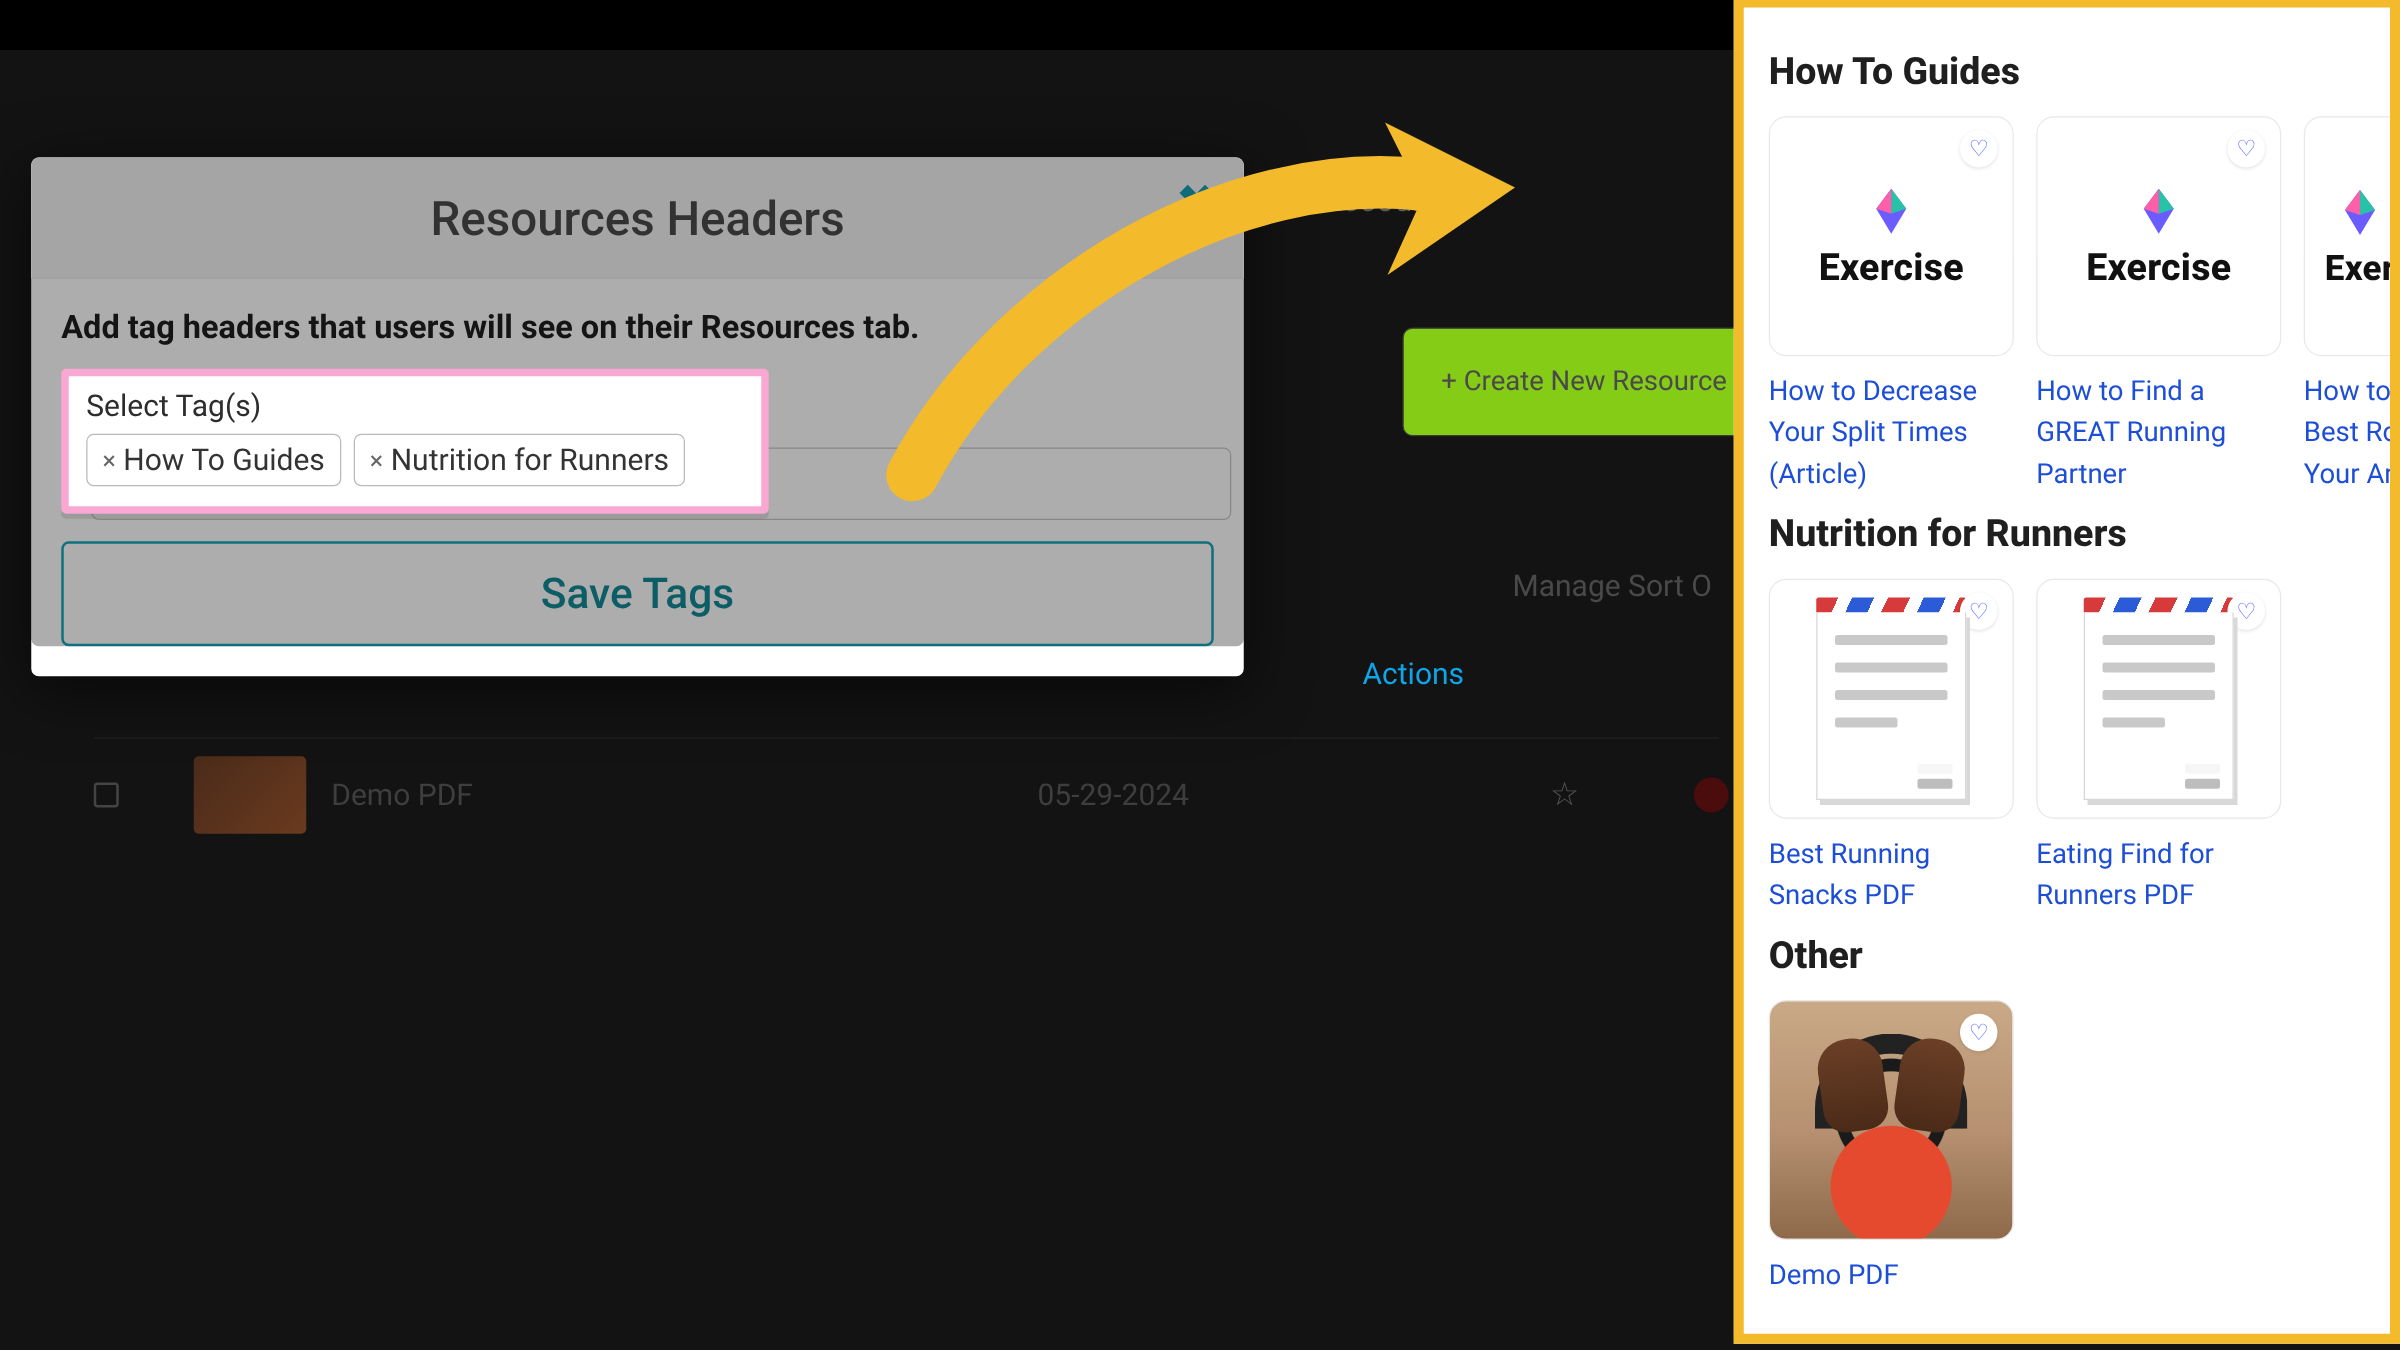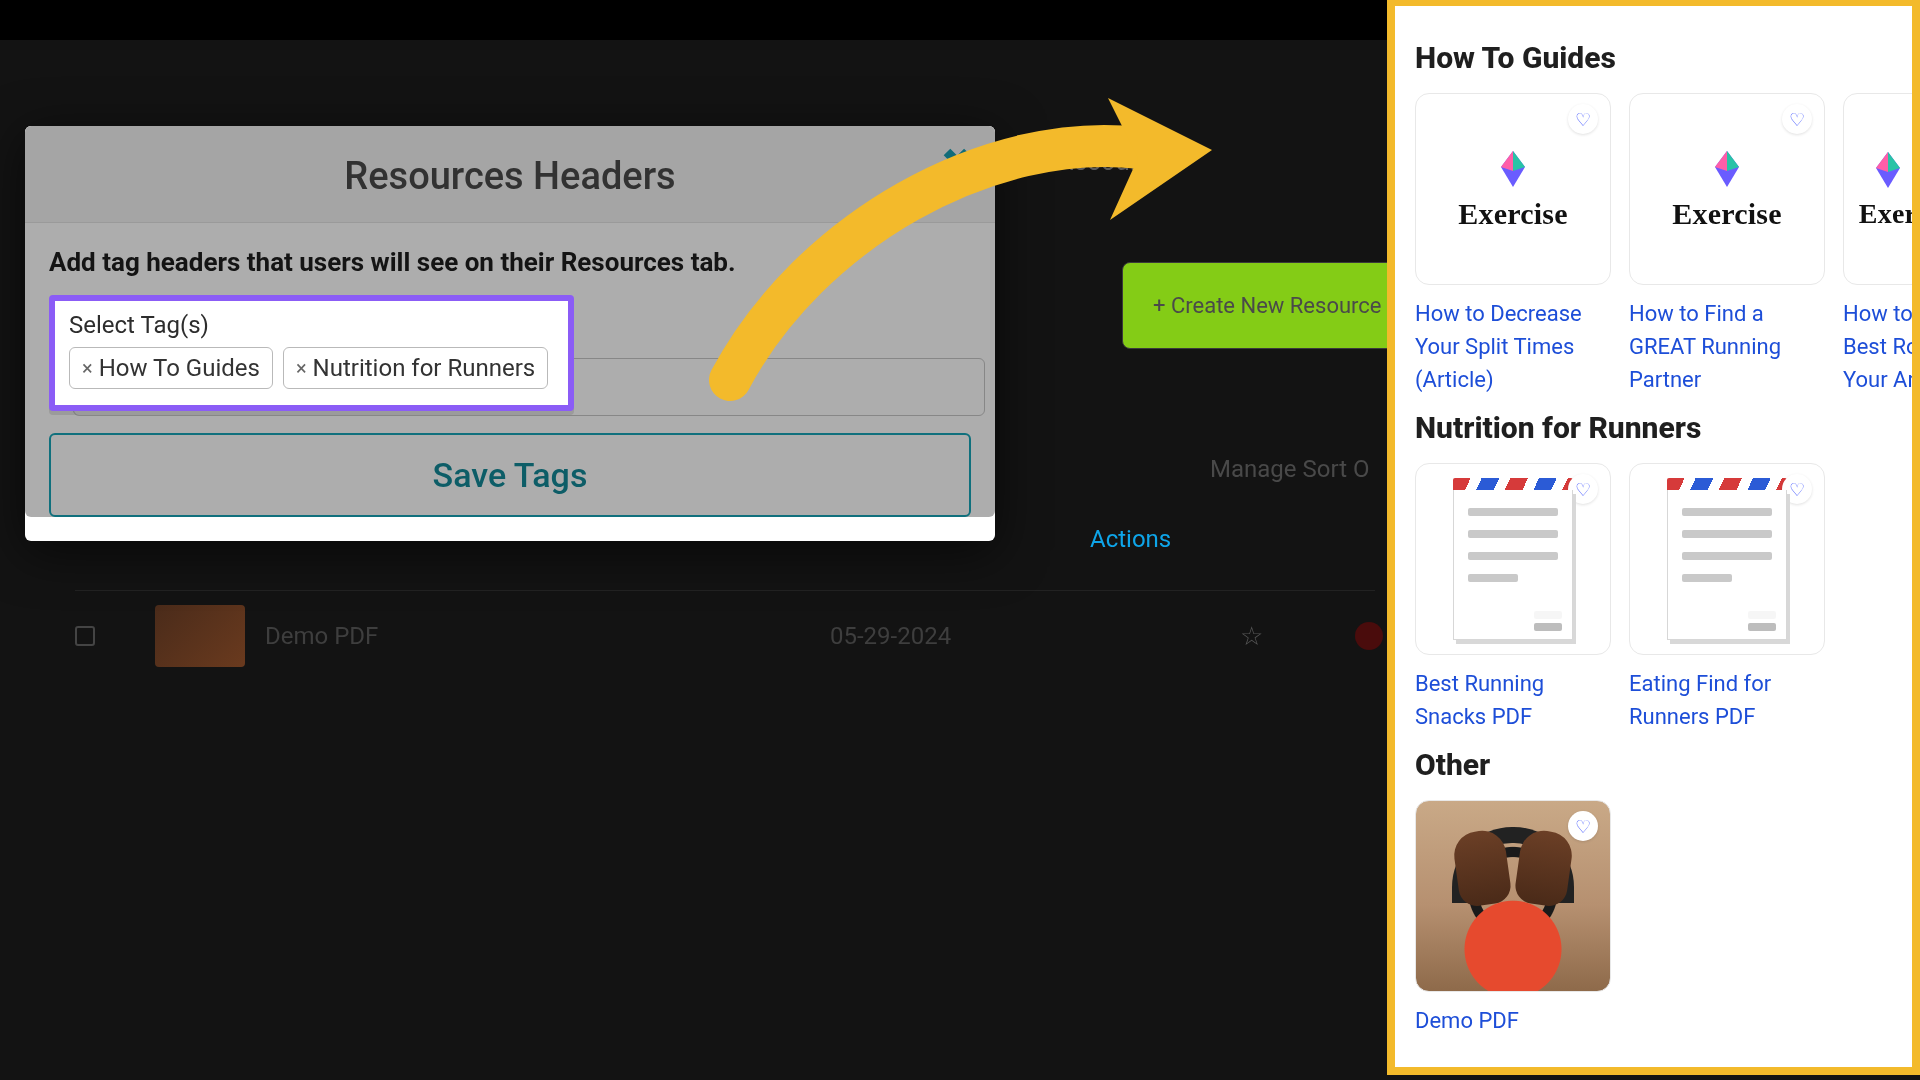--- a/index.html
+++ b/index.html
@@ -124,26 +124,26 @@
   .modal-body {
     padding: 24px 24px 22px;
   }
   .modal-desc {
     font-size: 26px;
     font-weight: 700;
     color: #1e1e1e;
     margin-bottom: 18px;
   }
   .highlight-box {
-    border: 6px solid #8b5cf6;
+    border: 6px solid #f9a8d4;
     border-radius: 4px;
     padding: 10px 14px 16px;
     background: #fff;
     box-shadow: 0 4px 0 rgba(0,0,0,.1);
-    width: 525px;
+    width: 566px;
   }
   .select-label {
     font-size: 24px;
     color: #2d2d2d;
     margin-bottom: 8px;
   }
   .tag-input-wrap {
     display:flex; gap:10px;
   }
   .tag-chip {
@@ -261,21 +261,20 @@
   .exercise-mark {
     width:44px;height:44px;margin:0 auto 6px;
     position:relative;
   }
   .exercise-mark svg{width:44px;height:44px;}
   .exercise-word {
     font-size: 30px;
     font-weight: 800;
     letter-spacing:.2px;
     color:#111;
-    font-family:Liberation Serif, serif;
   }
   .doc-thumb {
     width: 120px;
   }
   .doc-thumb .airmail {
     height: 12px;
     background: repeating-linear-gradient(115deg,
       #d63a3a 0 16px, #fff 16px 26px, #2b5bd6 26px 42px, #fff 42px 52px);
     border-radius: 2px 2px 0 0;
   }

